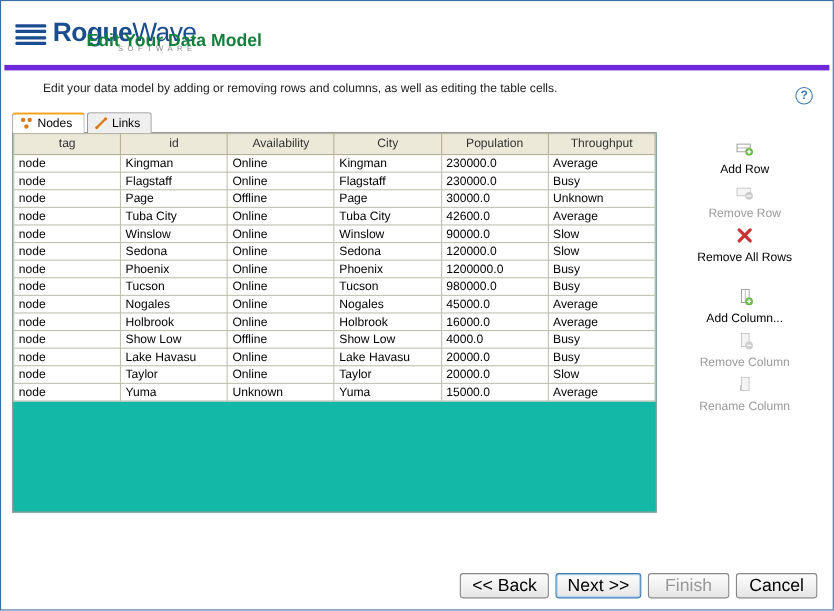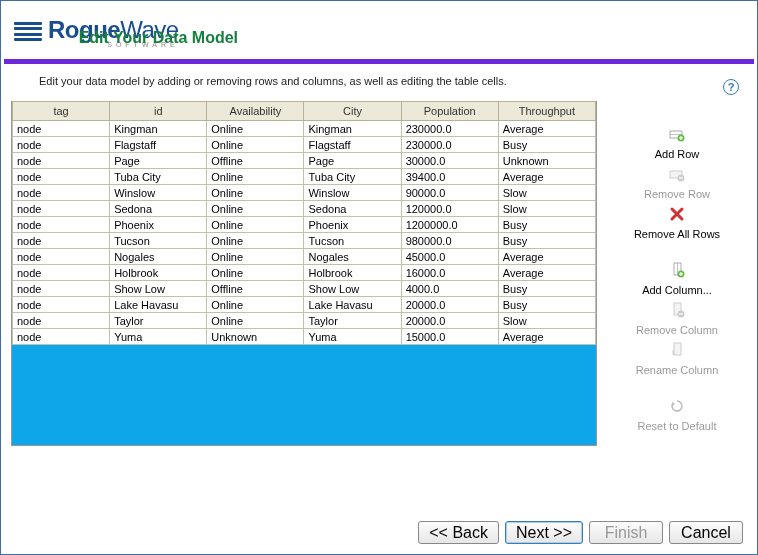--- a/index.html
+++ b/index.html
@@ -16,21 +16,21 @@
   .content { padding: 8px 10px 0 10px; }
   .instruction { font-size:11px; color:#222; margin-bottom:14px;margin-left:28px; }
   .help-icon { position:absolute; top:78px; right:18px; width:16px; height:16px; border:1px solid #3a7ab5; border-radius:50%; color:#3a7ab5; font-size:11px; font-weight:bold; text-align:center; line-height:14px; cursor:pointer; }
   .main-row { display:flex; gap:10px; }
   .tab-area { flex:1; }
   .tabstrip { display:flex; border-bottom:1px solid #999; }
   .tab { padding:3px 10px 3px 6px; border:1px solid #999; border-bottom:none; margin-right:2px; background:#efefef; display:flex; align-items:center; gap:4px; cursor:pointer; border-radius:3px 3px 0 0; position:relative; top:1px; }
   .tab.active { background:#fff; border-top:2px solid #f7a01b; padding-top:2px; }
   .tab-icon { width:12px; height:12px; display:inline-block; }
   .tab-icon.nodes svg, .tab-icon.links svg { width:12px; height:12px; }
-  .grid-wrap { border:1px solid #999; border-top:none; height:345px; overflow:hidden; background:#0ea5e9; }
+  .grid-wrap { border:1px solid #999; border-top:none; height:345px; overflow:hidden; background:#14b8a6; }
   table.grid { width:100%; border-collapse:collapse; background:#fff; table-layout:fixed; }
   table.grid th { background:#ece9d8; border:1px solid #b5b295; font-weight:normal; padding:2px 4px; color:#333; font-size:11px; height:19px; }
   table.grid td { border:1px solid #c0c0b0; padding:1px 4px; font-size:11px; height:16px; white-space:nowrap; overflow:hidden; text-overflow:clip; }
   .side-actions { width:140px; padding-top:22px; }
   .action { display:flex; align-items:center; gap:6px; padding:3px 2px; font-size:11px; cursor:pointer;flex-direction:column; }
   .action.disabled { color:#9a9a9a; cursor:default; }
   .action-spacer { height:16px; }
   .act-icon { width:16px; height:16px; display:inline-flex; align-items:center; justify-content:center; }
   .button-bar { position:absolute; bottom:10px; right:14px; display:flex; gap:6px; }
   .btn { min-width:74px; height:23px; border:1px solid #888; background:linear-gradient(#fdfdfd,#e6e6e6); border-radius:3px; font-size:16px; cursor:pointer; padding:0 10px; }
@@ -57,20 +57,42 @@
     </div>
     <div class="banner-title">Edit Your Data Model</div>
   </div>
 
   <div class="content">
     <div class="instruction">Edit your data model by adding or removing rows and columns, as well as editing the table cells.</div>
     <div class="help-icon">?</div>
 
     <div class="main-row">
       <div class="tab-area">
+        <div class="tabstrip">
+          <div class="tab active">
+            <span class="tab-icon nodes">
+              <svg viewBox="0 0 12 12">
+                  <circle cx="3" cy="3" r="2" fill="#d97b1a"></circle>
+                  <circle cx="9" cy="3" r="2" fill="#d97b1a"></circle>
+                  <circle cx="6" cy="9" r="2" fill="#d97b1a"></circle>
+                </svg>
+            </span>
+            <span>Nodes</span>
+          </div>
+          <div class="tab">
+            <span class="tab-icon links">
+              <svg viewBox="0 0 12 12">
+                  <line x1="2" y1="10" x2="10" y2="2" stroke="#d97b1a" stroke-width="2"></line>
+                  <circle cx="2" cy="10" r="1.5" fill="#d97b1a"></circle>
+                  <circle cx="10" cy="2" r="1.5" fill="#d97b1a"></circle>
+                </svg>
+            </span>
+            <span>Links</span>
+          </div>
+        </div>
 
         <div class="grid-wrap">
           <table class="grid">
             <thead>
                 <tr id="grid-head">
                   <th>tag</th>
                   <th>id</th>
                   <th>Availability</th>
                   <th>City</th>
                   <th>Population</th>
@@ -100,21 +122,21 @@
                   <td>Offline</td>
                   <td>Page</td>
                   <td>30000.0</td>
                   <td>Unknown</td>
                 </tr>
                 <tr>
                   <td>node</td>
                   <td>Tuba City</td>
                   <td>Online</td>
                   <td>Tuba City</td>
-                  <td>39400.0</td>
+                  <td>42600.0</td>
                   <td>Average</td>
                 </tr>
                 <tr>
                   <td>node</td>
                   <td>Winslow</td>
                   <td>Online</td>
                   <td>Winslow</td>
                   <td>90000.0</td>
                   <td>Slow</td>
                 </tr>
@@ -253,29 +275,20 @@
         <div class="action disabled">
           <span class="act-icon">
               <svg width="16" height="16">
                 <rect x="5" y="1" width="7" height="12" fill="#f4f4f4" stroke="#bbb" stroke-width="0.7"></rect>
                 <text x="3" y="13" font-size="8" fill="#bbb">I</text>
               </svg>
             </span>
           <span>Rename Column</span>
         </div>
         <div class="action-spacer"></div>
-        <div class="action disabled">
-          <span class="act-icon">
-              <svg width="16" height="16">
-                <path d="M8 3 a5 5 0 1 1 -4.5 2.8" fill="none" stroke="#bbb" stroke-width="1.5"></path>
-                <polygon points="3,4 6,6 3,8" fill="#bbb"></polygon>
-              </svg>
-            </span>
-          <span>Reset to Default</span>
-        </div>
       </div>
     </div>
   </div>
 
   <div class="button-bar">
     <button class="btn">&lt;&lt; Back</button>
     <button class="btn primary">Next &gt;&gt;</button>
     <button class="btn" disabled="">Finish</button>
     <button class="btn">Cancel</button>
   </div>

